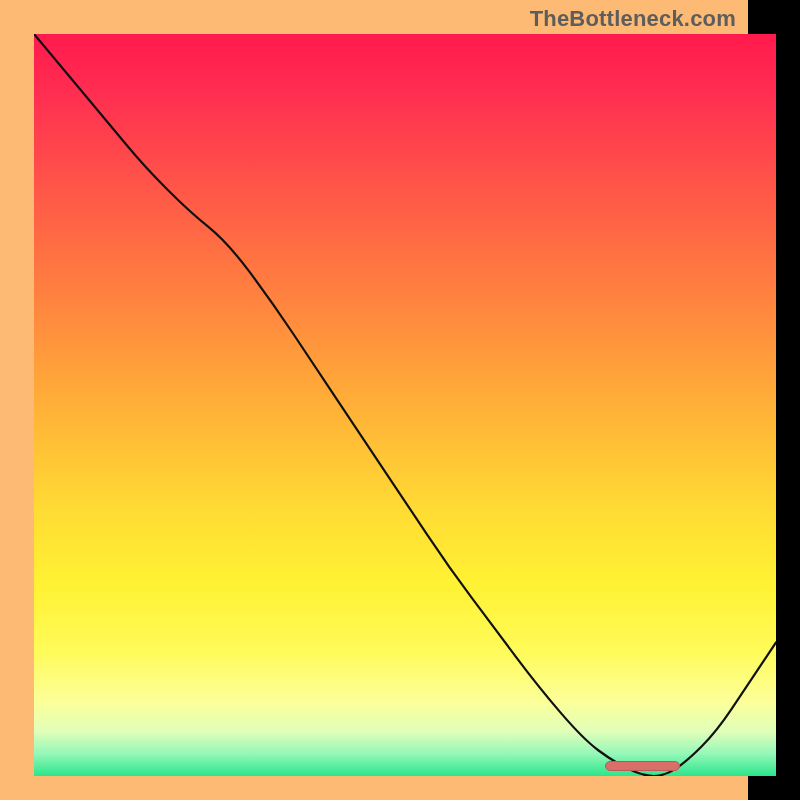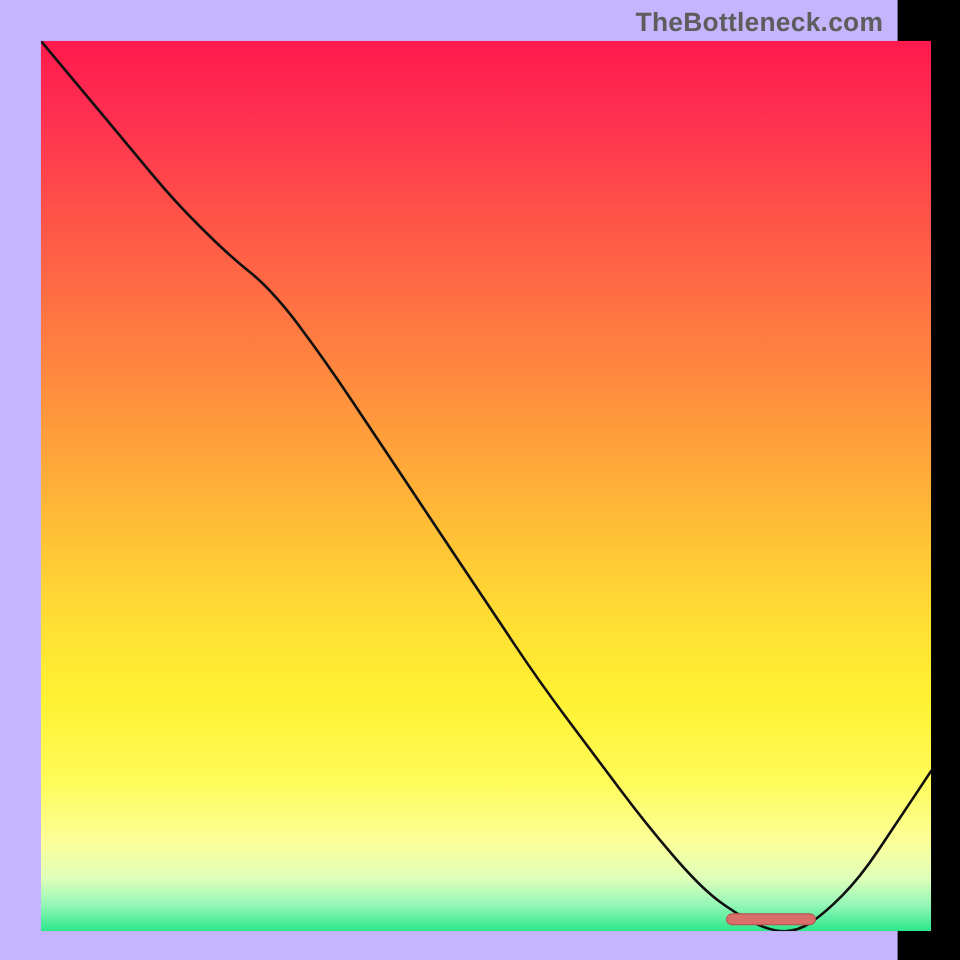--- a/index.html
+++ b/index.html
@@ -1,21 +1,21 @@
 <!DOCTYPE html>
 <html><head>
 <meta charset="utf-8">
 <style>
   * { margin: 0; padding: 0; box-sizing: border-box; }
   html, body { width: 800px; height: 800px; background: #000; }
   .container {
     position: relative;
     width: 748px;
     height: 800px;
-    background: #c4b5fd;
+    background: #fdba74;
   }
   .watermark {
     position: absolute;
     top: 6px;
     right: 12px;
     font-family: Arial, Helvetica, sans-serif;
     font-size: 22px;
     font-weight: bold;
     color: #5d5d5d;
     z-index: 10;

